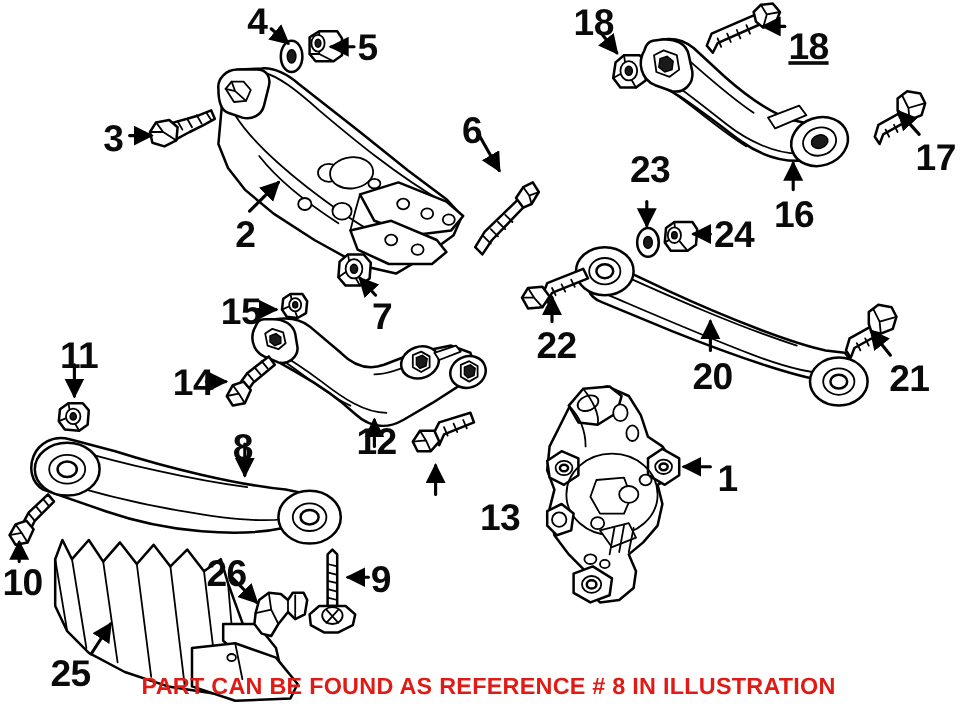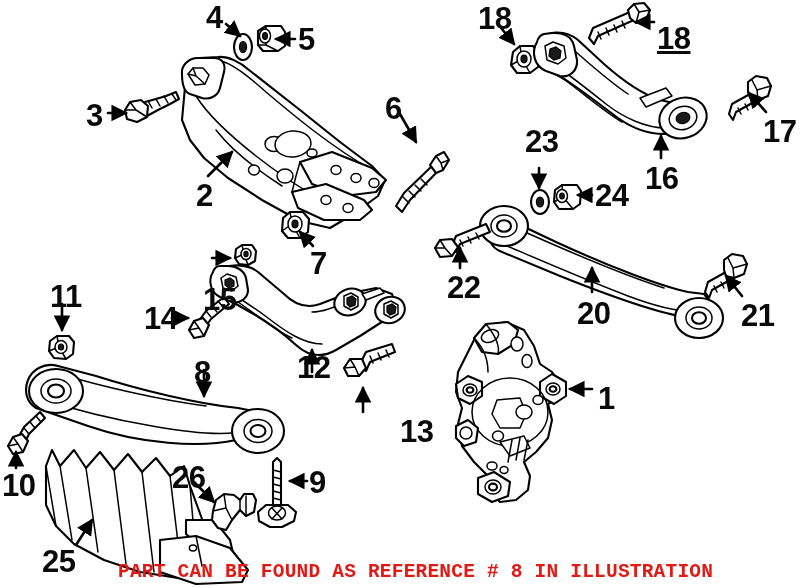--- a/index.html
+++ b/index.html
@@ -24,21 +24,21 @@
     color:#0a0a0a;
     white-space:nowrap;
     letter-spacing:-0.5px;
     user-select:none;
   }
   #footnote{
     position:absolute;
     left:118px;
     top:561px;
     width:570px;
-    font-family:Liberation Mono, monospace;
+    font-family:Liberation Sans, sans-serif;
     font-weight:700;
     font-size:19.5px;
     letter-spacing:0.2px;
     color:#e01b16;
     white-space:nowrap;
   }
 </style>
 </head>
 <body>
 
@@ -418,21 +418,21 @@
   <div class="callout" style="left:298px;top:24px;">5</div>
   <div class="callout" style="left:385px;top:93px;">6</div>
   <div class="callout" style="left:310px;top:248px;">7</div>
   <div class="callout" style="left:194px;top:357px;">8</div>
   <div class="callout" style="left:309px;top:467px;">9</div>
   <div class="callout" style="left:2px;top:470px;">10</div>
   <div class="callout" style="left:50px;top:281px;text-align:center;">11</div>
   <div class="callout" style="left:297px;top:352px;text-align:center;">12</div>
   <div class="callout" style="left:352px;top:416px;margin-left:48px;">13</div>
   <div class="callout" style="left:144px;top:303px;">14</div>
-  <div class="callout" style="left:203px;top:244px;margin-top:40px;">15</div>
+  <div class="callout" style="left:184px;top:244px;">15</div>
   <div class="callout" style="left:645px;top:163px;">16</div>
   <div class="callout" style="left:763px;top:116px;">17</div>
   <div class="callout" style="left:657px;top:23px;text-decoration:underline;">18</div>
   <div class="callout" style="left:478px;top:3px;">18</div>
   <div class="callout" style="left:577px;top:298px;">20</div>
   <div class="callout" style="left:741px;top:300px;">21</div>
   <div class="callout" style="left:447px;top:272px;">22</div>
   <div class="callout" style="left:525px;top:126px;">23</div>
   <div class="callout" style="left:595px;top:180px;">24</div>
   <div class="callout" style="left:42px;top:546px;">25</div>

